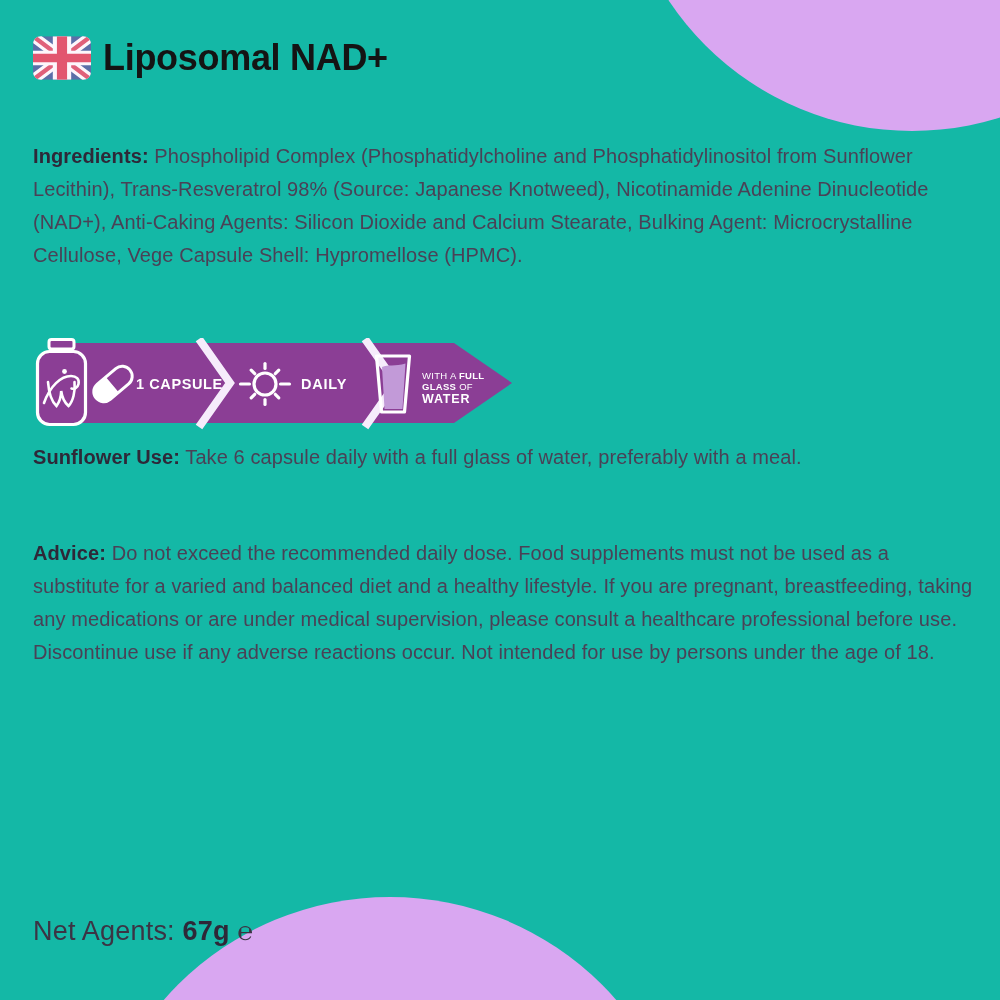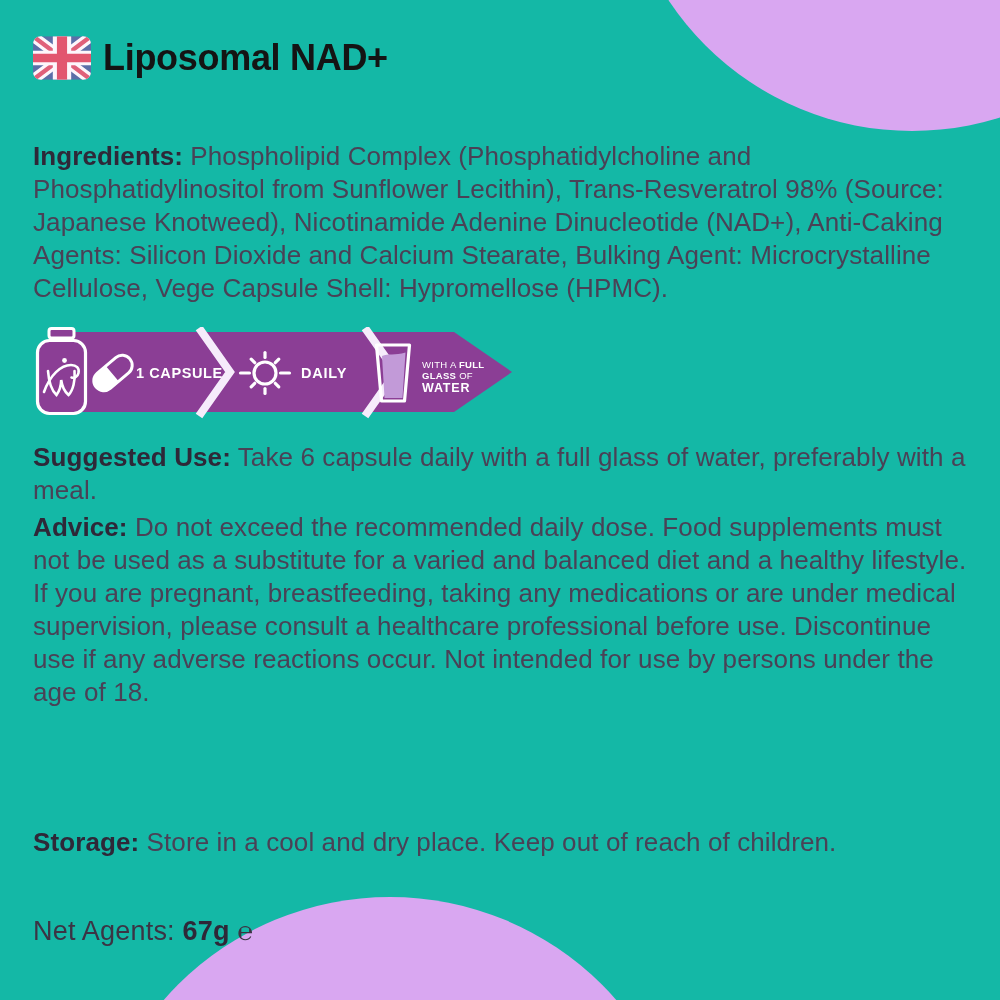--- a/index.html
+++ b/index.html
@@ -34,35 +34,35 @@
     font-size: 36px;
     font-weight: 800;
     color: #141414;
     letter-spacing: -0.3px;
   }
 
   .para {
     position: absolute;
     left: 33px;
     width: 942px;
-    font-size: 26px;
+    font-size: 20px;
     line-height: 33px;
     color: #4A4156;
     letter-spacing: 0.1px;
   }
   .para b { color: #2E2838; font-weight: 700; }
 
   .sec-ingredients   { top: 140px; }
   .sec-suggested-use { top: 441px; }
-  .sec-advice        { top: 511px; }
+  .sec-advice        { top: 537px; }
   .sec-storage       { top: 826px; }
 
   .banner-wrap {
     position: absolute;
-    left: 33px; top: 327px;
+    left: 33px; top: 338px;
     width: 482px; height: 92px;
   }
   .banner-wrap svg { display: block; width: 482px; height: 92px; }
   .banner-label { font-family: "Liberation Sans", sans-serif; }
 
   .net-weight {
     position: absolute;
     left: 33px; top: 916px;
     font-size: 27px;
     color: #3B3444;
@@ -141,21 +141,20 @@
       <g>
         <path d="M349 29 C355 26.5 362 28.5 372.5 25.5 L369.5 71 L351.5 71 Z" fill="#C29AD8"></path>
         <path d="M343.5 18 L376.5 18 L371.5 74 L348.5 74 Z" fill="none" stroke="#FFFFFF" stroke-width="3.2" stroke-linejoin="round"></path>
       </g>
       <text class="banner-label" x="389" y="41" font-size="9.5" font-weight="500" fill="#FFFFFF" letter-spacing="0.3"><tspan>WITH A </tspan><tspan font-weight="800">FULL</tspan></text>
       <text class="banner-label" x="389" y="52" font-size="9.5" font-weight="500" fill="#FFFFFF" letter-spacing="0.3"><tspan font-weight="800">GLASS</tspan><tspan> OF</tspan></text>
       <text class="banner-label" x="389" y="65" font-size="12.5" font-weight="800" fill="#FFFFFF" letter-spacing="0.8">WATER</text>
     </svg>
   </div>
 
-  <p class="para sec-suggested-use"><b>Suggested Use:</b> <span>Take 6 capsule daily with a full glass of water, preferably with a meal.</span></p>
+  <p class="para sec-suggested-use"><b>Sunflower Use:</b> <span>Take 6 capsule daily with a full glass of water, preferably with a meal.</span></p>
 
   <p class="para sec-advice"><b>Advice:</b> <span>Do not exceed the recommended daily dose. Food supplements must not be used as a substitute for a varied and balanced diet and a healthy lifestyle. If you are pregnant, breastfeeding, taking any medications or are under medical supervision, please consult a healthcare professional before use. Discontinue use if any adverse reactions occur. Not intended for use by persons under the age of 18.</span></p>
 
-  <p class="para sec-storage"><b>Storage:</b> <span>Store in a cool and dry place. Keep out of reach of children.</span></p>
 
   <div class="net-weight"><span>Net Agents:</span> <span class="nw-value">67g</span> <span class="nw-emark">℮</span></div>
 
 </div>
 
 </body></html>

